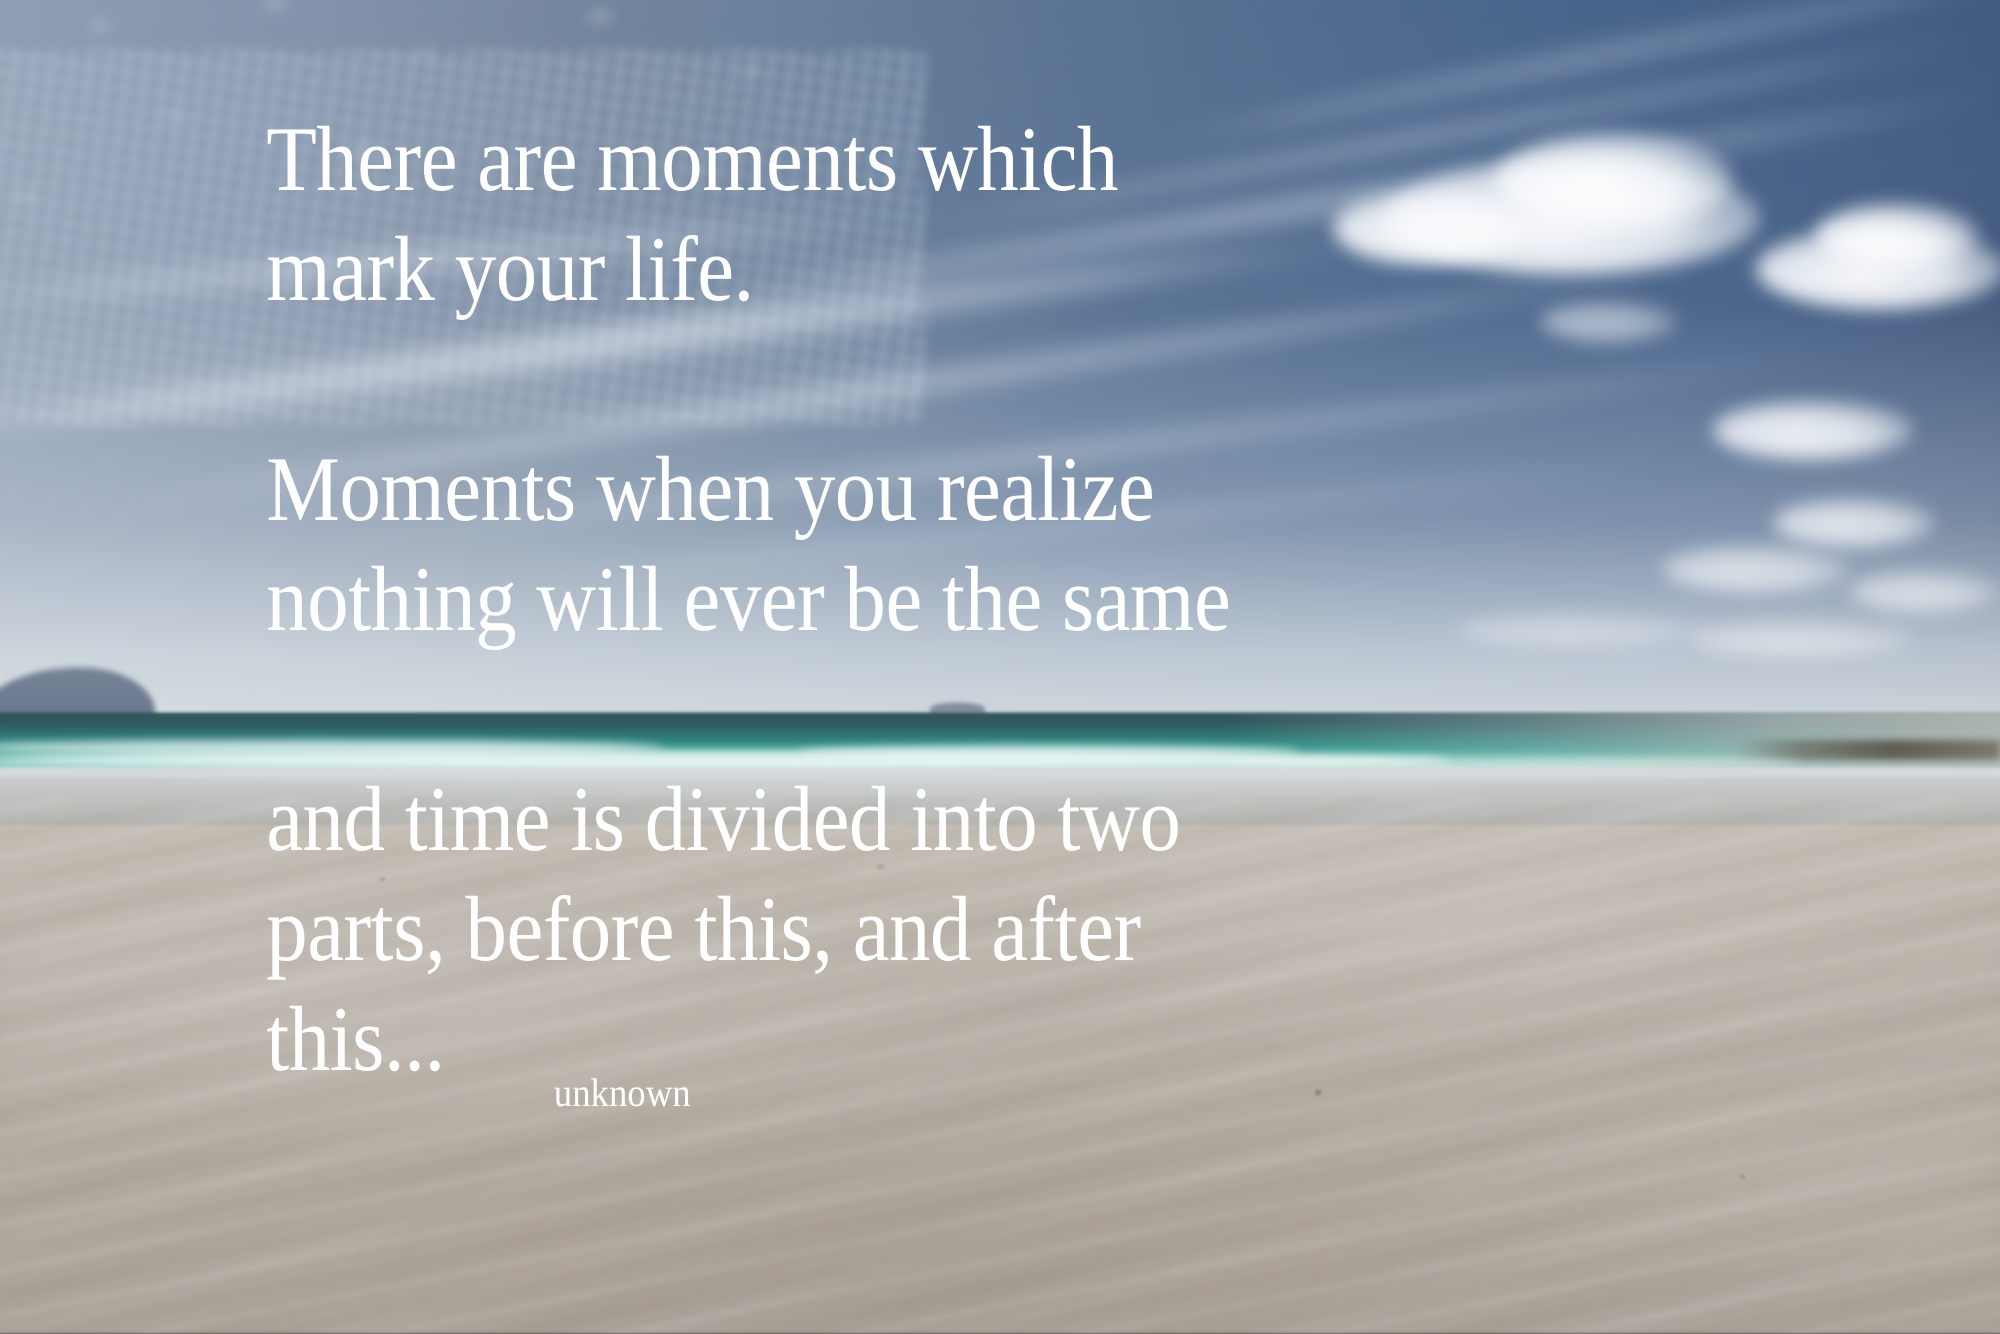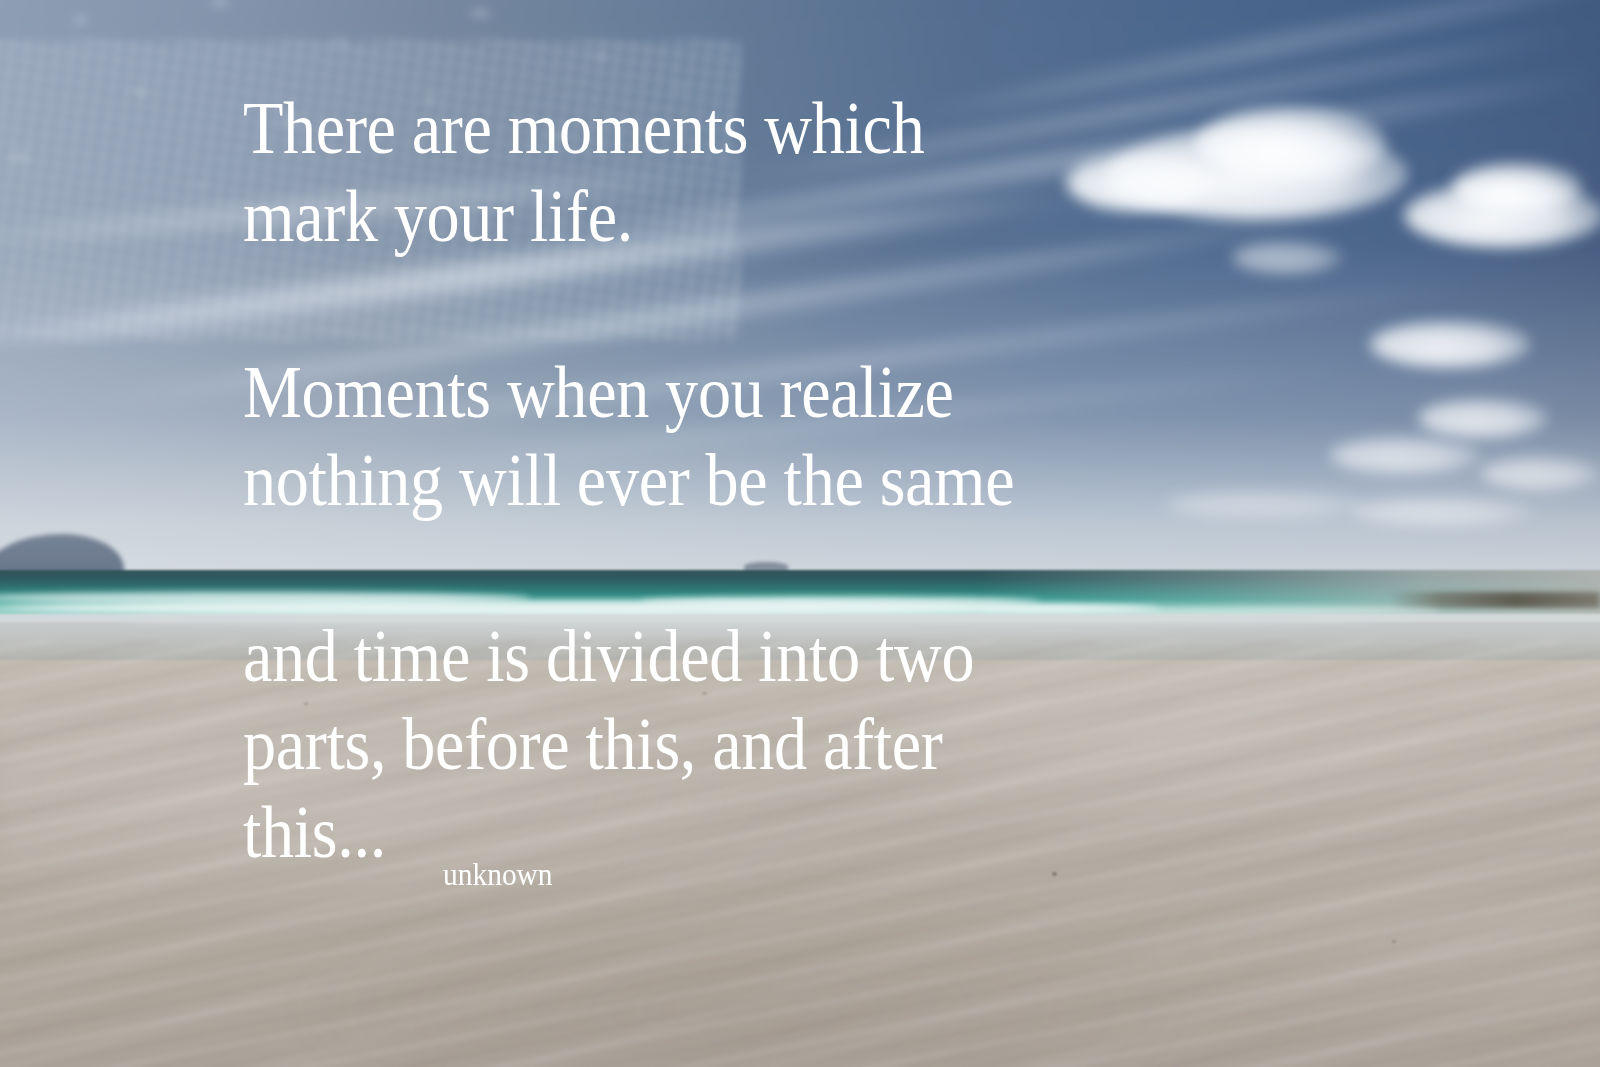--- a/index.html
+++ b/index.html
@@ -263,21 +263,21 @@
     pointer-events: none;
   }
 
   
   .quote-layer {
     position: absolute;
     left: 0; top: 0; width: 1600px; height: 1067px;
   }
   .quote-block {
     position: absolute;
-    left: 243px;
+    left: 213px;
     top: 84px;
     width: 1340px;
   }
   .quote-para {
     color: #ffffff;
     font-size: 74px;
     line-height: 88px;
     font-weight: 400;
     letter-spacing: -0.4px;
     transform: scaleX(0.895);

